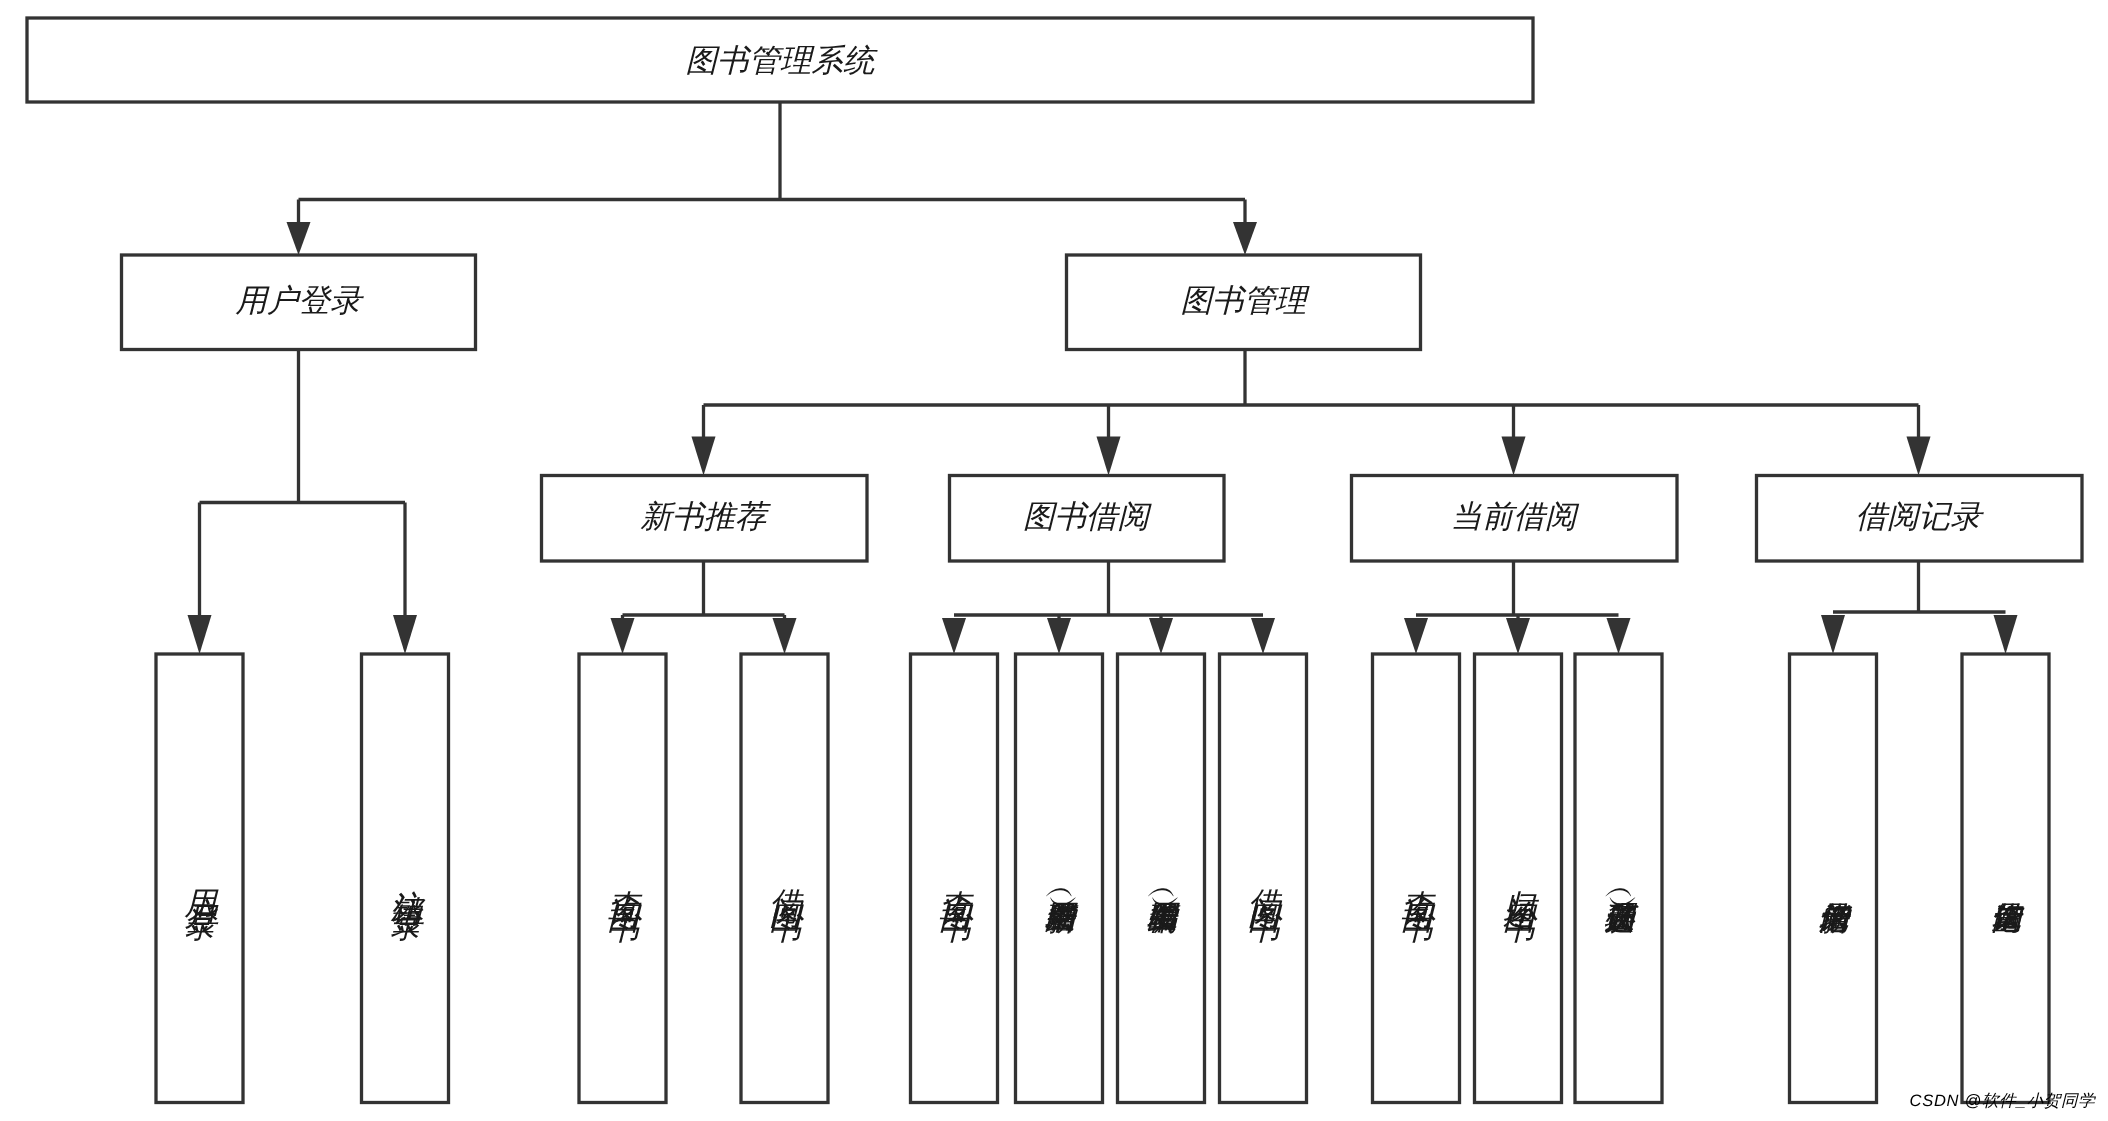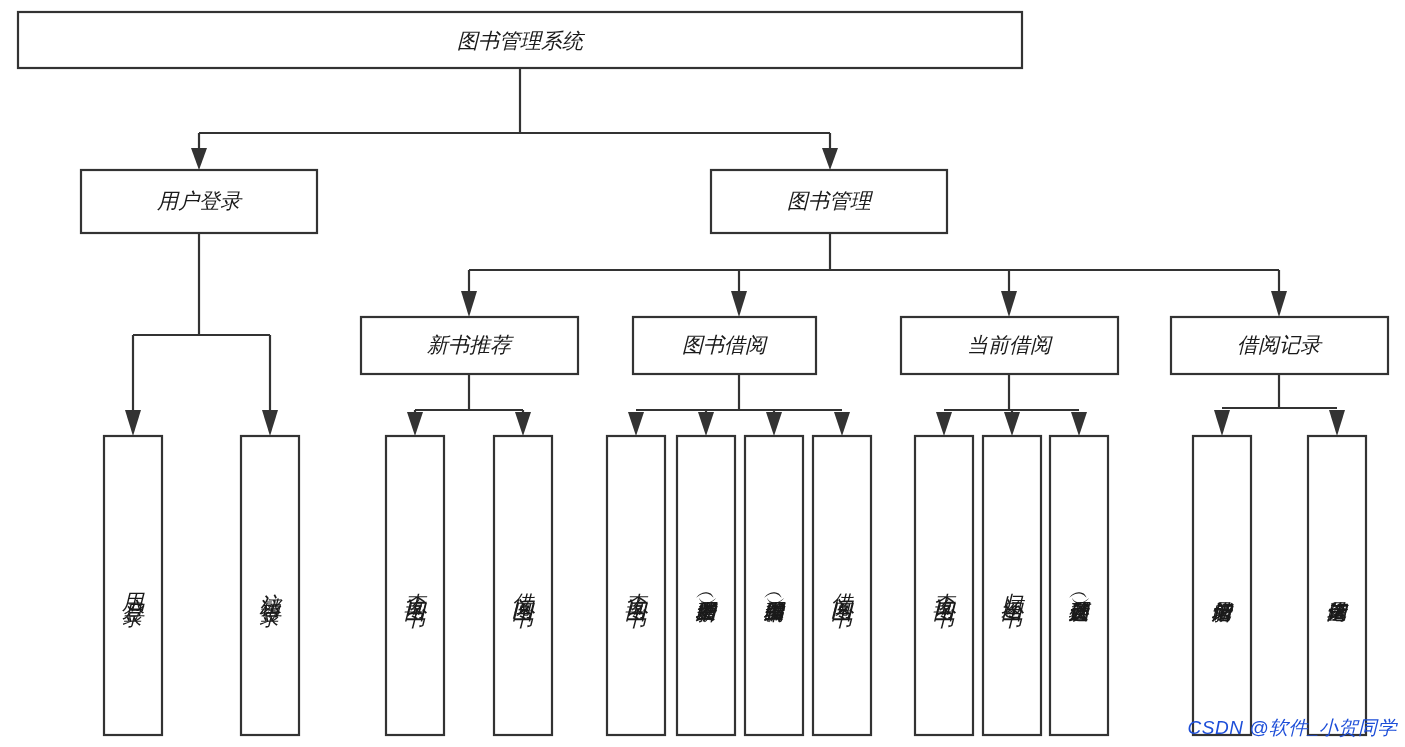--- a/index.html
+++ b/index.html
@@ -74,22 +74,22 @@
   }
   .vlabel-wrap.tight .node-label-v {
     letter-spacing: 0px;
     font-size: 20px;
   }
   .watermark {
     position: absolute;
     right: 8px;
     bottom: 6px;
     font-family: "Liberation Sans", "DejaVu Sans", sans-serif;
-    font-size: 19px;
-    color: #1d4ed8;
+    font-size: 11px;
+    color: #000000;
     white-space: nowrap;
     letter-spacing: 0.5px;
   }
 </style>
 </head>
 <body>
 
 <div id="diagram-root">
 
   <svg class="flow" viewBox="0 0 1405 747">

